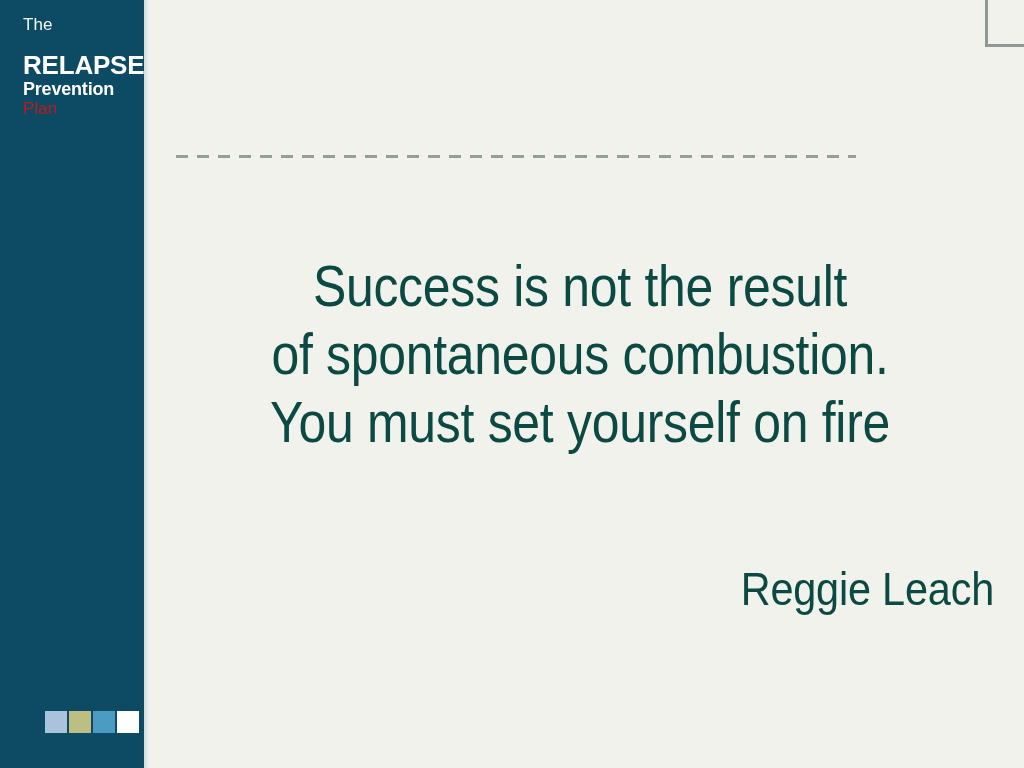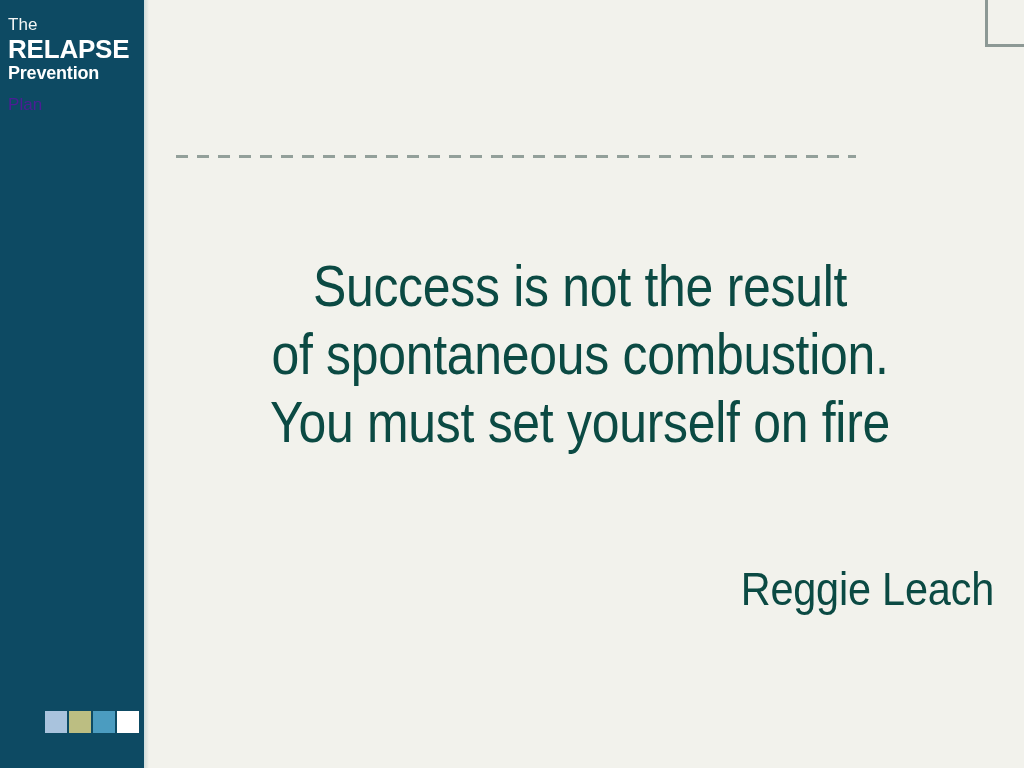--- a/index.html
+++ b/index.html
@@ -34,52 +34,52 @@
     left: 144px;
     top: 0;
     width: 5px;
     height: 768px;
     background: linear-gradient(to right, #cfdcdc 0%, #e4e8e2 60%, #f2f2ec 100%);
   }
 
   
   .logo {
     position: absolute;
-    left: 8px;
+    left: 23px;
     top: 16px;
     width: 130px;
     color: #ffffff;
     line-height: 1.0;
   }
   .logo-the {
     font-size: 17px;
     font-weight: 400;
     letter-spacing: 0.1px;
     color: #f4f6f5;
   }
   .logo-relapse {
     font-size: 26px;
     font-weight: 700;
     letter-spacing: -0.2px;
-    margin-top: 3px;
+    margin-top: 19px;
     color: #ffffff;
   }
   .logo-prevention {
     font-size: 18px;
     font-weight: 700;
     letter-spacing: -0.2px;
     margin-top: 2px;
     color: #ffffff;
   }
   .logo-plan {
     font-size: 17px;
     font-weight: 400;
     letter-spacing: 0.1px;
-    margin-top: 14px;
-    color: #4c1d95;
+    margin-top: 2px;
+    color: #b91c1c;
   }
 
   
   .swatches {
     position: absolute;
     left: 45px;
     top: 711px;
     display: flex;
     gap: 2px;
   }

